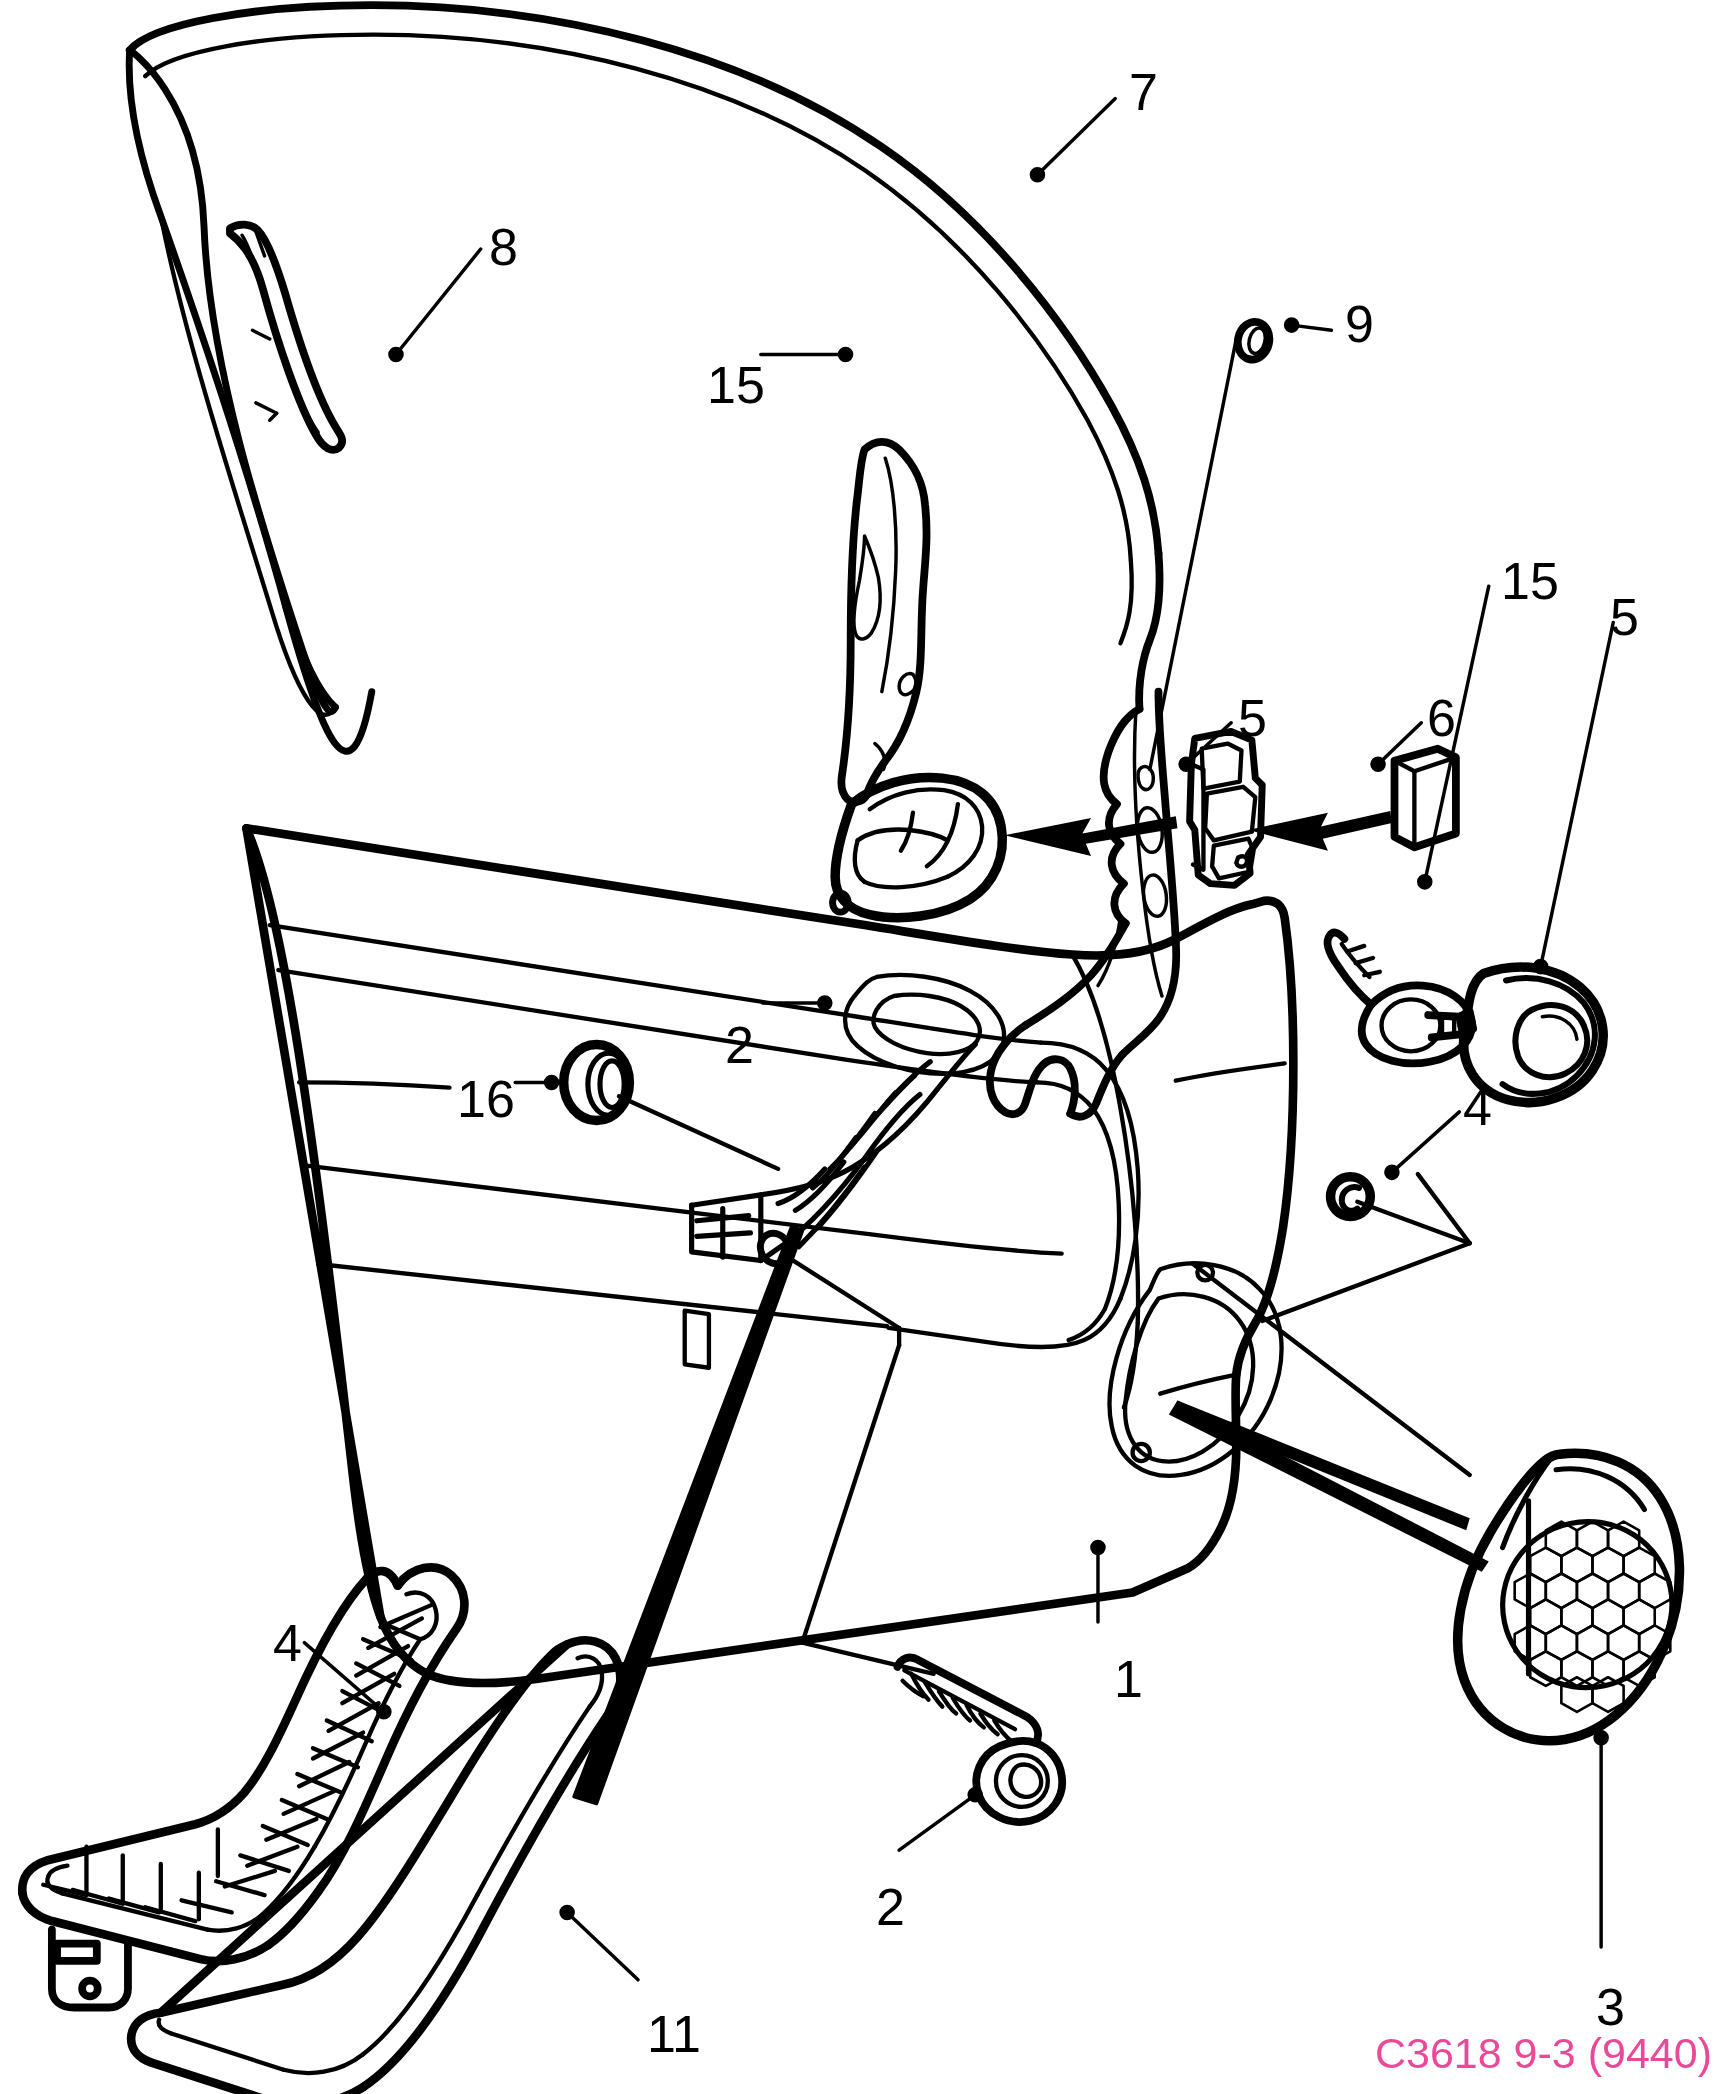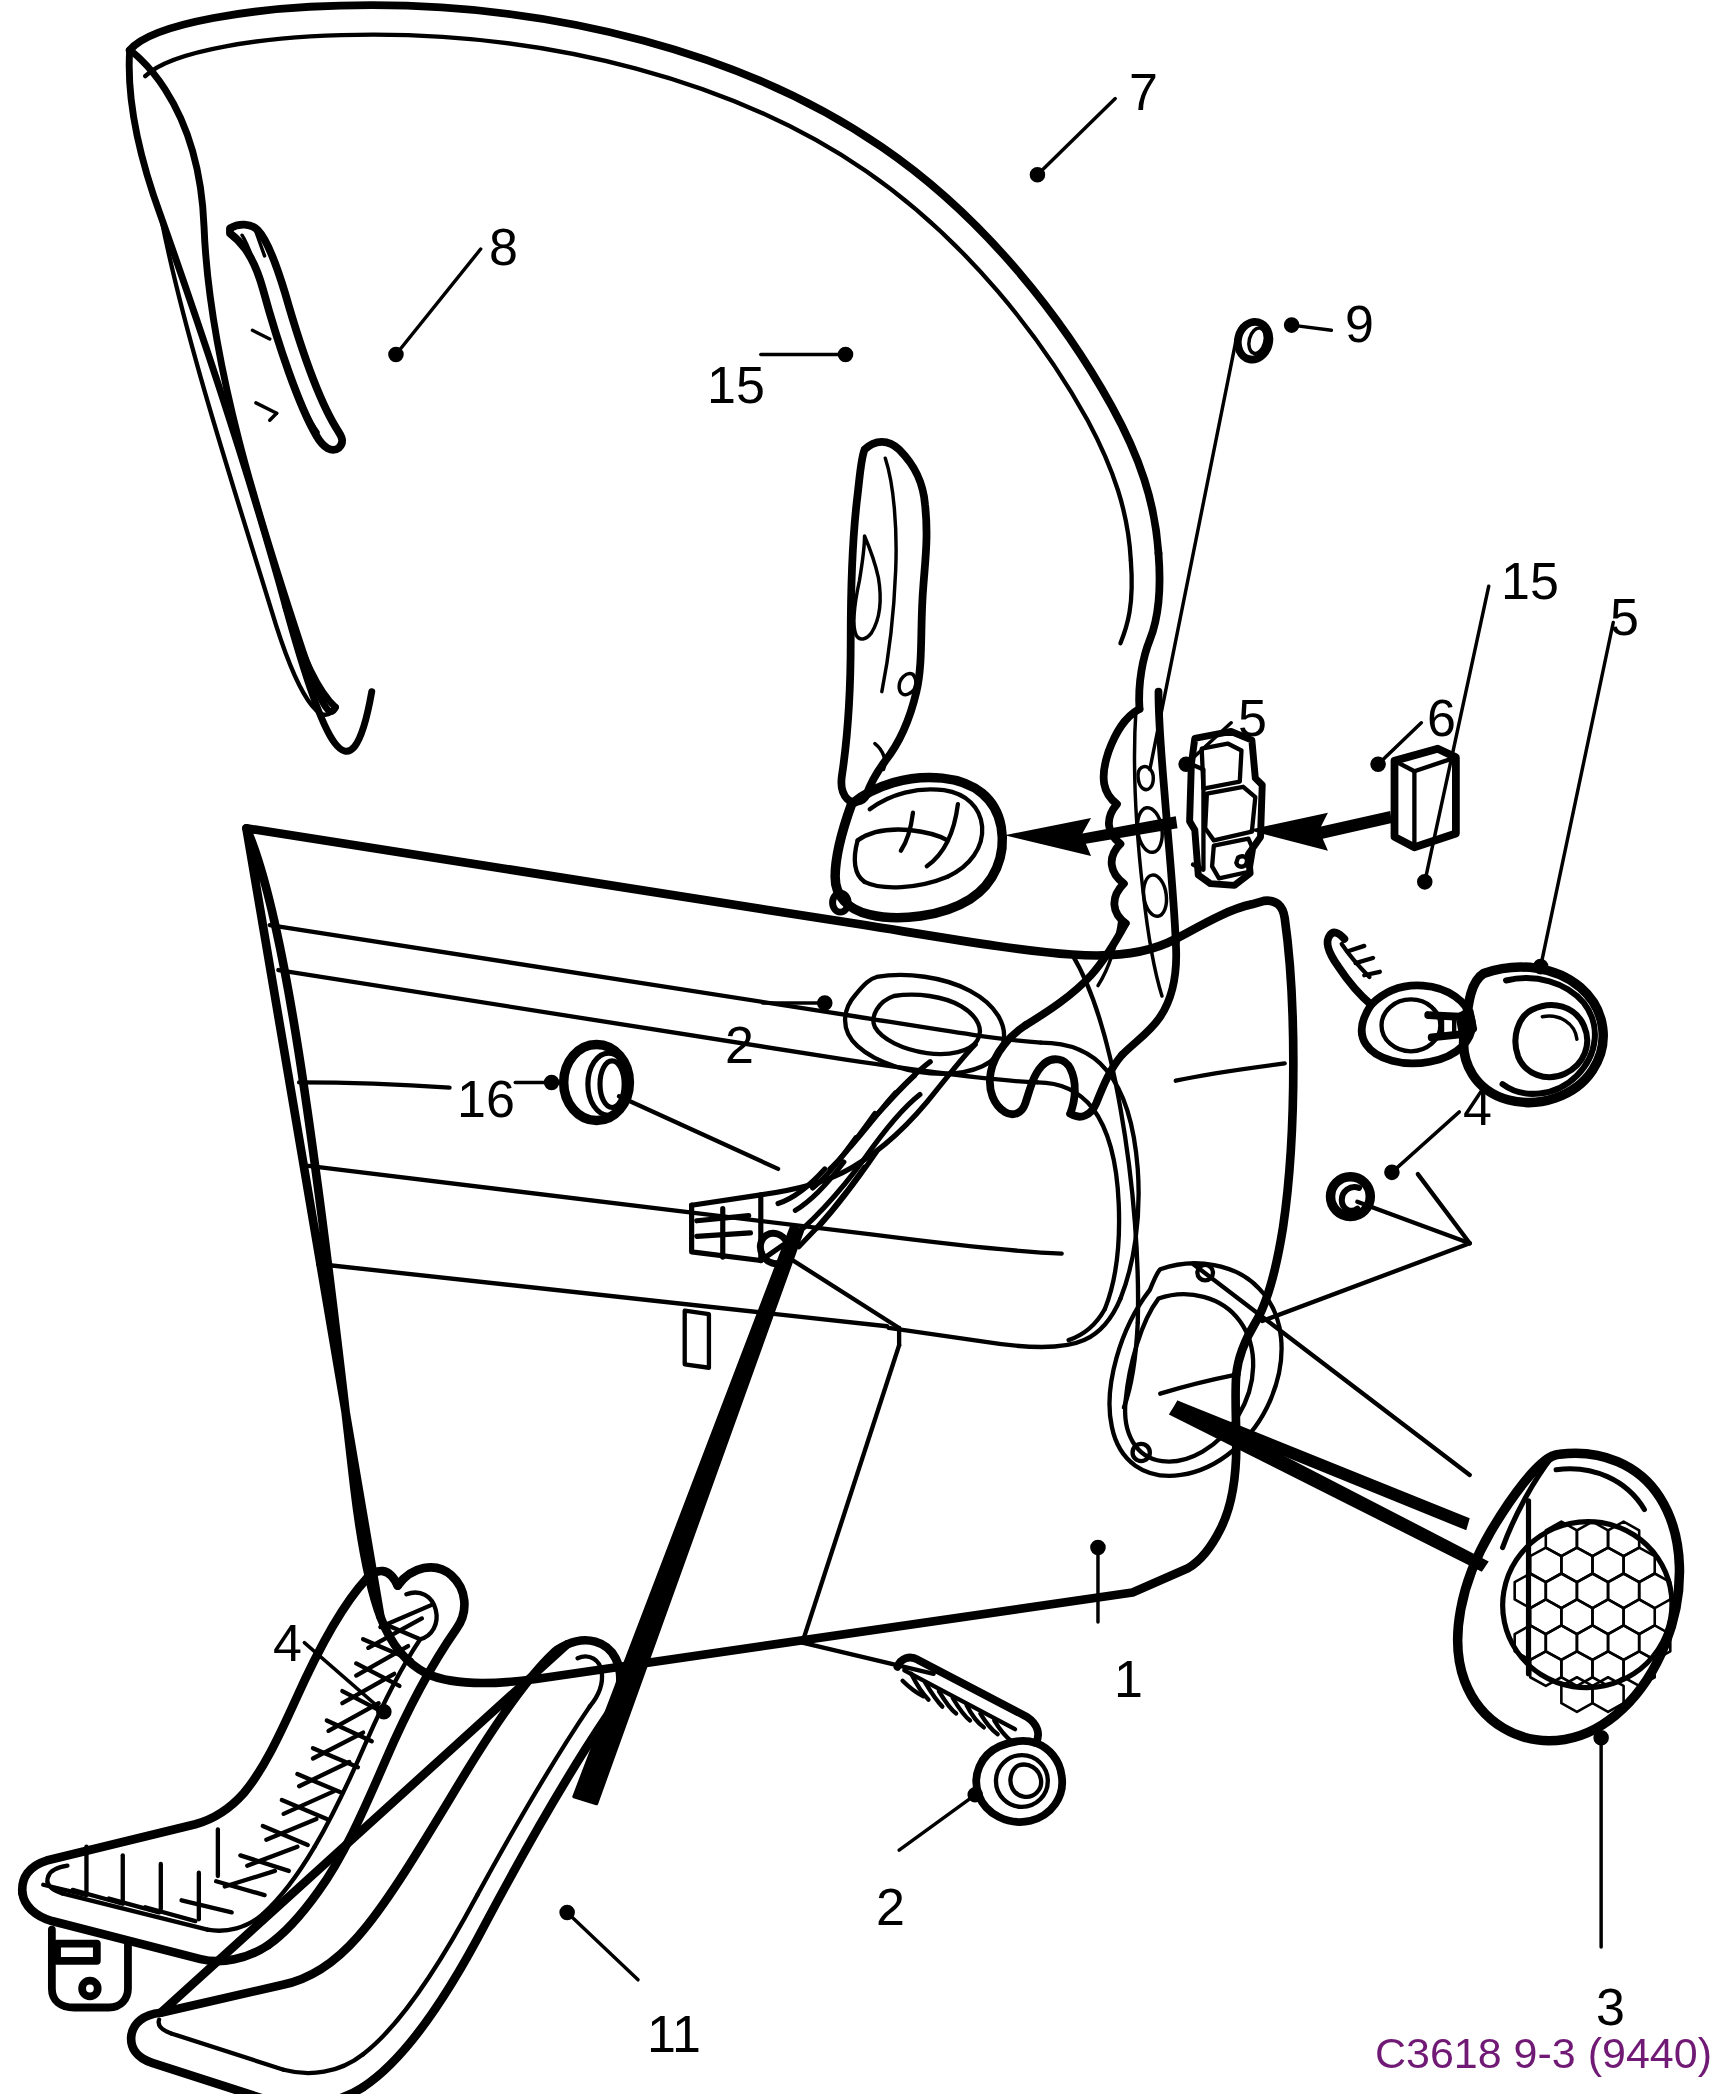--- a/index.html
+++ b/index.html
@@ -20,21 +20,21 @@
     line-height:1;
     white-space:nowrap;
     user-select:none;
   }
   #caption{
     position:absolute;
     right:24px;
     bottom:15.6px;
     font-family:"Liberation Sans", sans-serif;
     font-size:43px;
-    color:#701a75;
+    color:#ec4899;
     white-space:nowrap;
   }
 </style>
 </head>
 <body>
 
 <div id="sheet">
 
   <svg id="art" viewBox="0 0 2008 2422" xmlns="http://www.w3.org/2000/svg">
     <g fill="none" stroke="#000" stroke-linecap="round" stroke-linejoin="round">

